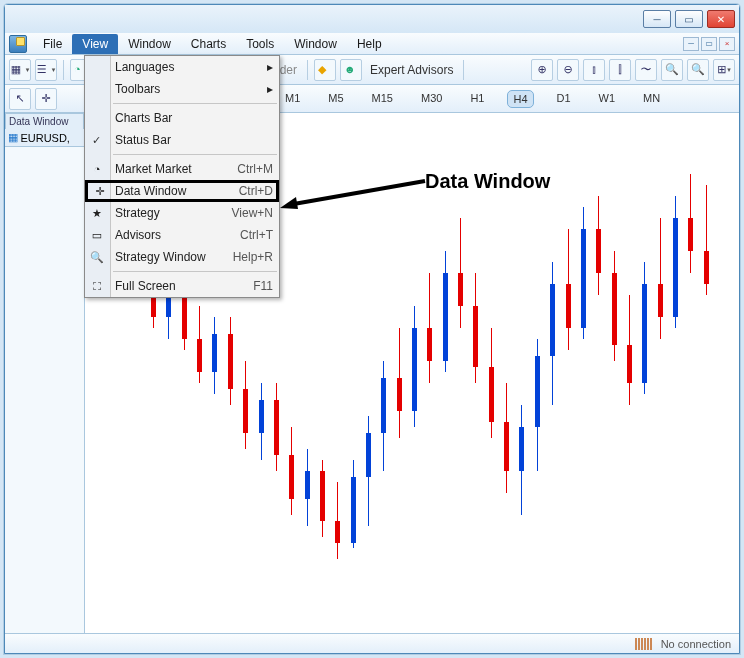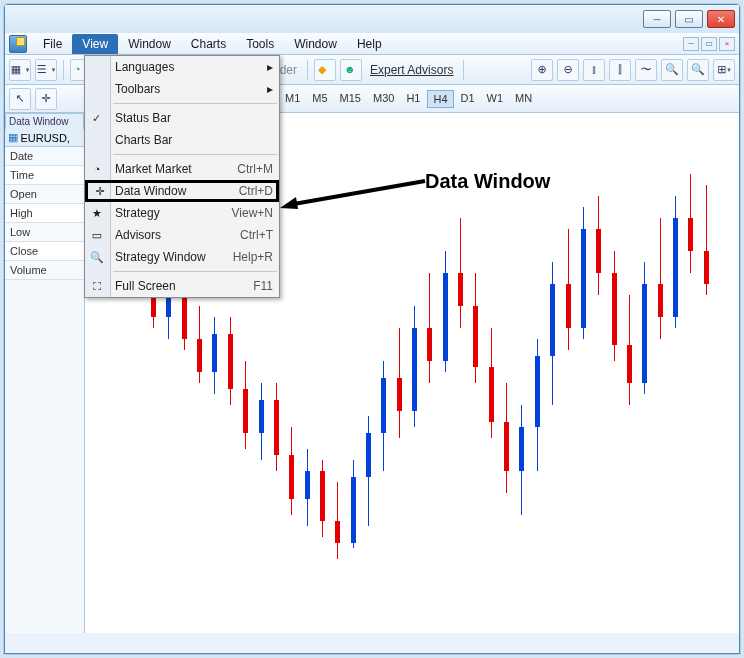--- a/index.html
+++ b/index.html
@@ -102,21 +102,21 @@
   
   .toolbar2{
     height:28px;
     background: linear-gradient(#f9fcfe,#e3effa);
     border-bottom:1px solid #a9c7de;
     display:flex;align-items:center;padding:0 4px;gap:4px;
   }
   .tfbtn{
     padding:2px 5px;font-size:11px;color:#333;cursor:default;
   }
-  .tfbtn.active{background:#cfe3f5;border:1px solid #7eb1d9;border-radius:0;}
+  .tfbtn.active{background:#cfe3f5;border:1px solid #7eb1d9;border-radius:5px;}
   
   .body-area{
     position:relative;
     display:flex;
     height: calc(100% - 28px - 22px - 30px - 28px - 20px);
   }
   
   .sidebar{
     width:80px;
     background:#f3f9fd;
@@ -254,21 +254,21 @@
         <span class="icon16" style="color:#2a2;">✚</span>
       </div>
     <span class="tllabel">New Order</span>
     <div class="tlsep"></div>
     <div class="tlbtn">
         <span class="icon16" style="color:#e9a400;">◆</span>
       </div>
     <div class="tlbtn">
         <span class="icon16" style="color:#2a7;">☻</span>
       </div>
-    <span class="tllabel" style="color:#333;text-decoration:underline;">Expert Advisors</span>
+    <span class="tllabel" style="color:#333;">Expert Advisors</span>
     <div class="tlsep"></div>
     <div style="flex:1"></div>
     <div class="tlbtn">
         <span>⊕</span>
       </div>
     <div class="tlbtn">
         <span>⊖</span>
       </div>
     <div class="tlbtn">
         <span>⫾</span>
@@ -295,49 +295,40 @@
         <span>↖</span>
       </div>
     <div class="tlbtn">
         <span>✛</span>
       </div>
     <div style="width:180px"></div>
     <div class="tlbtn dd">
         <span>✦</span>
       </div>
     <div class="tlsep"></div>
-    <div id="tf-buttons" style="display:flex;gap:2px;">
+    <div id="tf-buttons" style="display:flex;gap:18px;">
         <div class="tfbtn">M1</div>
         <div class="tfbtn">M5</div>
         <div class="tfbtn">M15</div>
         <div class="tfbtn">M30</div>
         <div class="tfbtn">H1</div>
         <div class="tfbtn active">H4</div>
         <div class="tfbtn">D1</div>
         <div class="tfbtn">W1</div>
         <div class="tfbtn">MN</div>
       </div>
   </div>
 
   <div class="body-area">
     <div class="sidebar">
       <div class="side-tab">Data Window</div>
       <div class="side-header">
         <span style="color:#27c;">▦</span>
         <span>EURUSD,</span>
       </div>
-      <div id="side-rows">
-          <div class="side-row">Date</div>
-          <div class="side-row">Time</div>
-          <div class="side-row">Open</div>
-          <div class="side-row">High</div>
-          <div class="side-row">Low</div>
-          <div class="side-row">Close</div>
-          <div class="side-row">Volume</div>
-        </div>
     </div>
     <div class="chart" id="chart">
         <div class="candle down" style="left: 20px; top: 0px; height: 100%;">
           <div class="wick" style="top: 72px; height: 77px;"></div>
           <div class="body" style="top: 94px; height: 44px;"></div>
         </div>
         <div class="candle up" style="left: 35.35px; top: 0px; height: 100%;">
           <div class="wick" style="top: 83px; height: 77px;"></div>
           <div class="body" style="top: 99.5px; height: 38.5px;"></div>
         </div>
@@ -489,38 +480,42 @@
           <div class="wick" style="top: 61px; height: 99px;"></div>
           <div class="body" style="top: 105px; height: 33px;"></div>
         </div>
         <div class="candle down" style="left: 618.65px; top: 0px; height: 100%;">
           <div class="wick" style="top: 72px; height: 110px;"></div>
           <div class="body" style="top: 138px; height: 33px;"></div>
         </div>
       </div>
   </div>
 
+  <div class="statusbar">
+    <div class="bars"></div>
+    <span>No connection</span>
+  </div>
 
   <div class="dropdown">
     <div class="iconcol"></div>
     <div id="dd-items">
         <div class="dd-item">
           <span>Languages</span>
           <span class="arrow">▸</span>
         </div>
         <div class="dd-item">
           <span>Toolbars</span>
           <span class="arrow">▸</span>
         </div>
         <div class="dd-sep"></div>
+        <div class="dd-item">
+          <span>Charts Bar</span>
+        </div>
         <div class="dd-item checkmark">
           <span>Status Bar</span>
-        </div>
-        <div class="dd-item">
-          <span>Charts Bar</span>
         </div>
         <div class="dd-sep"></div>
         <div class="dd-item">
           <span class="dd-icon">◔</span>
           <span>Market Market</span>
           <span class="kb">Ctrl+M</span>
         </div>
         <div class="dd-item highlighted">
           <span class="dd-icon">✛</span>
           <span>Data Window</span>

